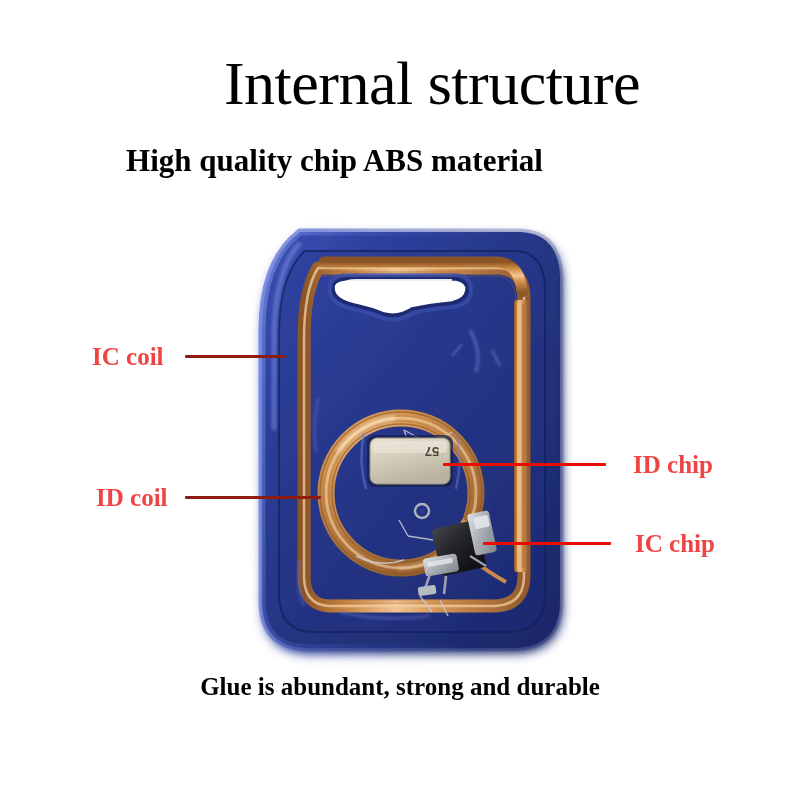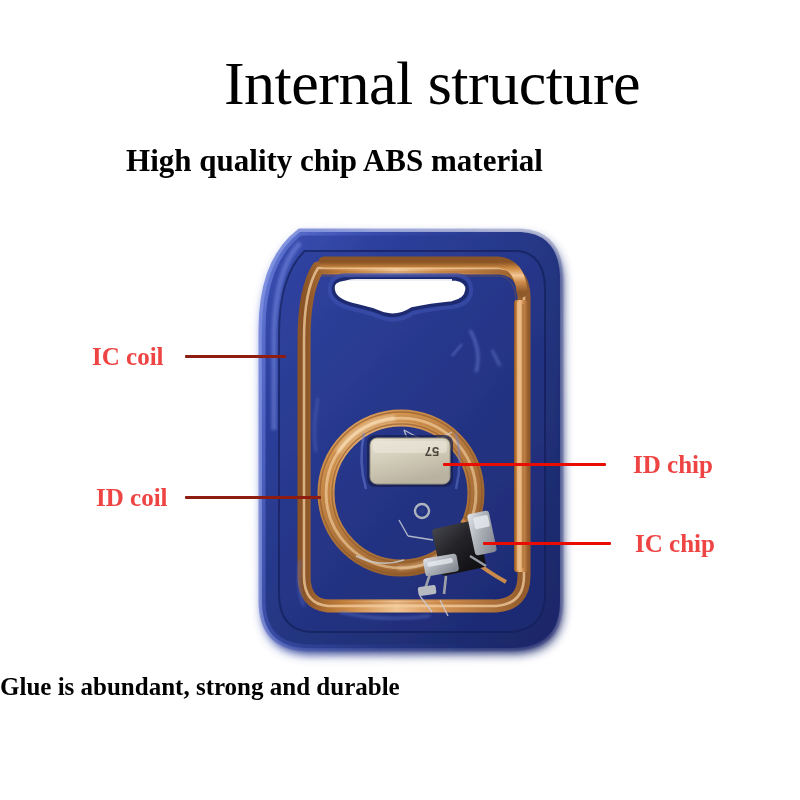--- a/index.html
+++ b/index.html
@@ -43,21 +43,21 @@
     font-size: 31px;
     color: #000000;
     line-height: 1;
     white-space: nowrap;
   }
   .footer-caption {
     position: absolute;
     left: 0;
     top: 674px;
     width: 800px;
-    text-align: left;
+    text-align: center;
     font-family: "Liberation Serif", "DejaVu Serif", serif;
     font-weight: bold;
     font-size: 25px;
     color: #000000;
     line-height: 1;
     white-space: nowrap;
   }
 
   
   #photo-stage {

